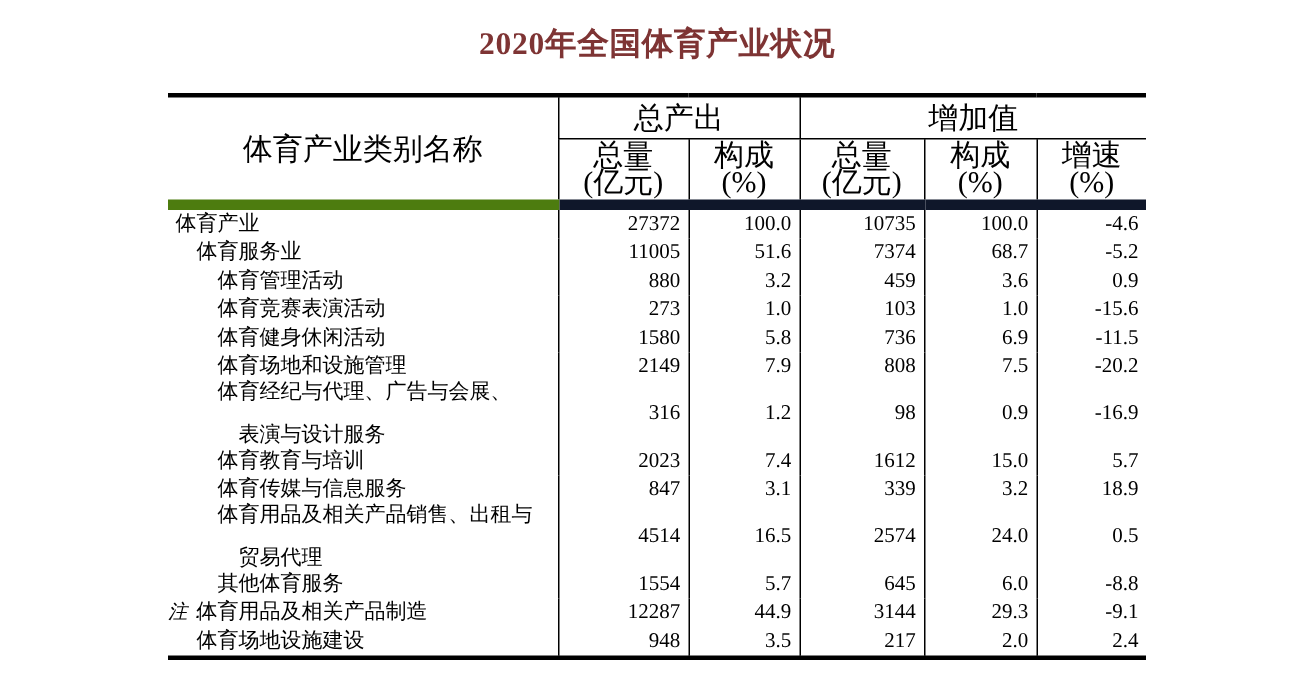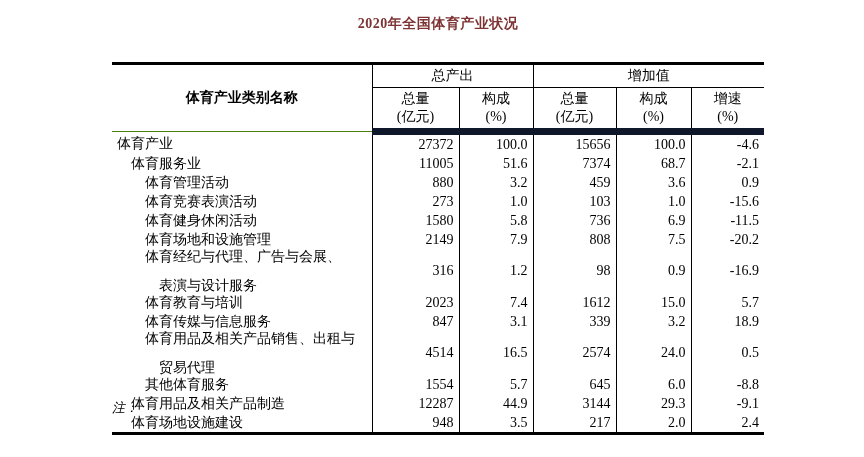--- a/index.html
+++ b/index.html
@@ -12,21 +12,21 @@
     color: #000000;
     position: relative;
     overflow: hidden;
   }
   .page-title {
     position: absolute;
     top: 15px;
     left: 112px;
     width: 652px;
     text-align: center;
-    font-size: 14px;
+    font-size: 21px;
     font-weight: bold;
     letter-spacing: 0.5px;
   }
   table.stats {
     position: absolute;
     left: 112px;
     top: 62px;
     width: 652px;
     border-collapse: collapse;
     table-layout: fixed;
@@ -34,35 +34,34 @@
     border-bottom: 3px solid #000;
   }
   col.c-name  { width: 260px; }
   col.c-ot    { width: 87px;  }
   col.c-os    { width: 74px;  }
   col.c-vt    { width: 83px;  }
   col.c-vs    { width: 75px;  }
   col.c-gr    { width: 73px;  }
   th {
     font-weight: normal;
-    font-size: 14px;
+    font-size: 20px;
     vertical-align: middle;
     padding: 0;
   }
   .group-row th { height: 22px; border-bottom: 1px solid #000; }
   .sub-row th {
     height: 40px;
     border-bottom: 7px solid #0f172a;
     white-space: pre-line;
     line-height: 18px;
   }
   th.name-head {
-    border-bottom: 1px solid #4d7c0f;
+    border-bottom: 7px solid #4d7c0f;
     vertical-align: middle;
-    font-weight: bold;
   }
   .vl { border-left: 1px solid #000; }
   tbody td {
     font-size: 14px;
     padding: 0;
     height: 19px;
     vertical-align: middle;
   }
   td.num {
     text-align: right;
@@ -116,33 +115,33 @@
 (%)</th>
     </tr>
   </thead>
   <tbody>
       <tr>
         <td class="name indent-0">
           <span class="nline">体育产业</span>
         </td>
         <td class="num">27372</td>
         <td class="num">100.0</td>
-        <td class="num">15656</td>
+        <td class="num">10735</td>
         <td class="num">100.0</td>
         <td class="num">-4.6</td>
       </tr>
       <tr>
         <td class="name indent-1">
           <span class="nline">体育服务业</span>
         </td>
         <td class="num">11005</td>
         <td class="num">51.6</td>
         <td class="num">7374</td>
         <td class="num">68.7</td>
-        <td class="num">-2.1</td>
+        <td class="num">-5.2</td>
       </tr>
       <tr>
         <td class="name indent-2">
           <span class="nline">体育管理活动</span>
         </td>
         <td class="num">880</td>
         <td class="num">3.2</td>
         <td class="num">459</td>
         <td class="num">3.6</td>
         <td class="num">0.9</td>

